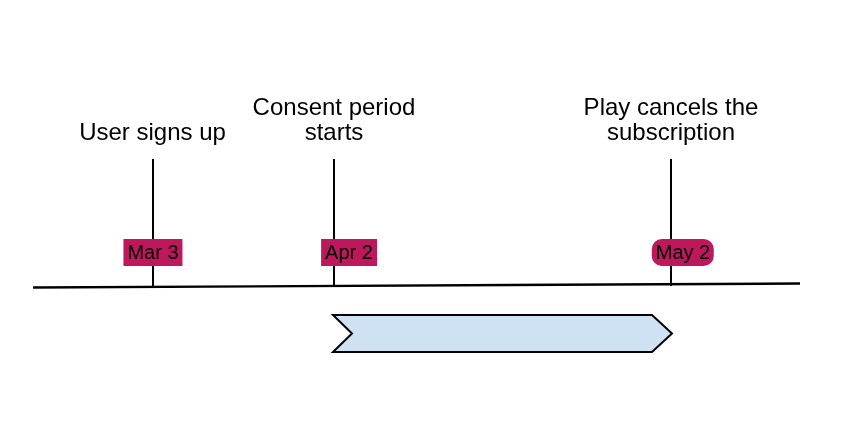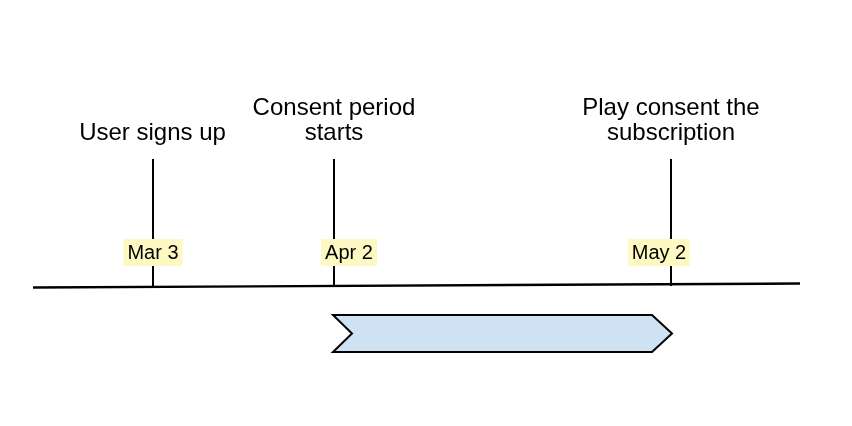--- a/index.html
+++ b/index.html
@@ -40,29 +40,29 @@
     white-space: pre-line;
   }
   .event-label.e0 { left: 152.5px; }
   .event-label.e1 { left: 334px; }
   .event-label.e2 { left: 671px; }
   
   .date-label {
     position: absolute;
     top: 239px;
     transform: translateX(-50%);
-    background: #fef9c3;
+    background: #be185d;
     font-size: 20px;
     line-height: 27px;
     padding: 0 4px;
     white-space: nowrap;
   }
   .date-label.e0 { left: 153px; }
   .date-label.e1 { left: 349px; }
-  .date-label.e2 { left: 659px; }
+  .date-label.e2 { left: 683px; border-radius: 10px; }
   
   .banner-label {
     position: absolute;
     left: 333px;
     top: 315px;
     width: 339px;
     height: 37px;
     display: flex;
     align-items: center;
     justify-content: center;
@@ -79,21 +79,21 @@
     <polygon points="333,315 652,315 672,333.5 652,352 333,352 352,333.5" stroke-width="2" stroke-linejoin="miter" fill="#cfe2f3" stroke="#000000"></polygon>
   </svg>
 
   <div class="tick e0"></div>
   <div class="tick e1"></div>
   <div class="tick e2"></div>
 
   <div class="event-label e0">User signs up</div>
   <div class="event-label e1">Consent period
 starts</div>
-  <div class="event-label e2">Play consent the
+  <div class="event-label e2">Play cancels the
 subscription</div>
 
   <div class="date-label e0">Mar 3</div>
   <div class="date-label e1">Apr 2</div>
   <div class="date-label e2">May 2</div>
 
 
 </div>
 
 </body></html>

